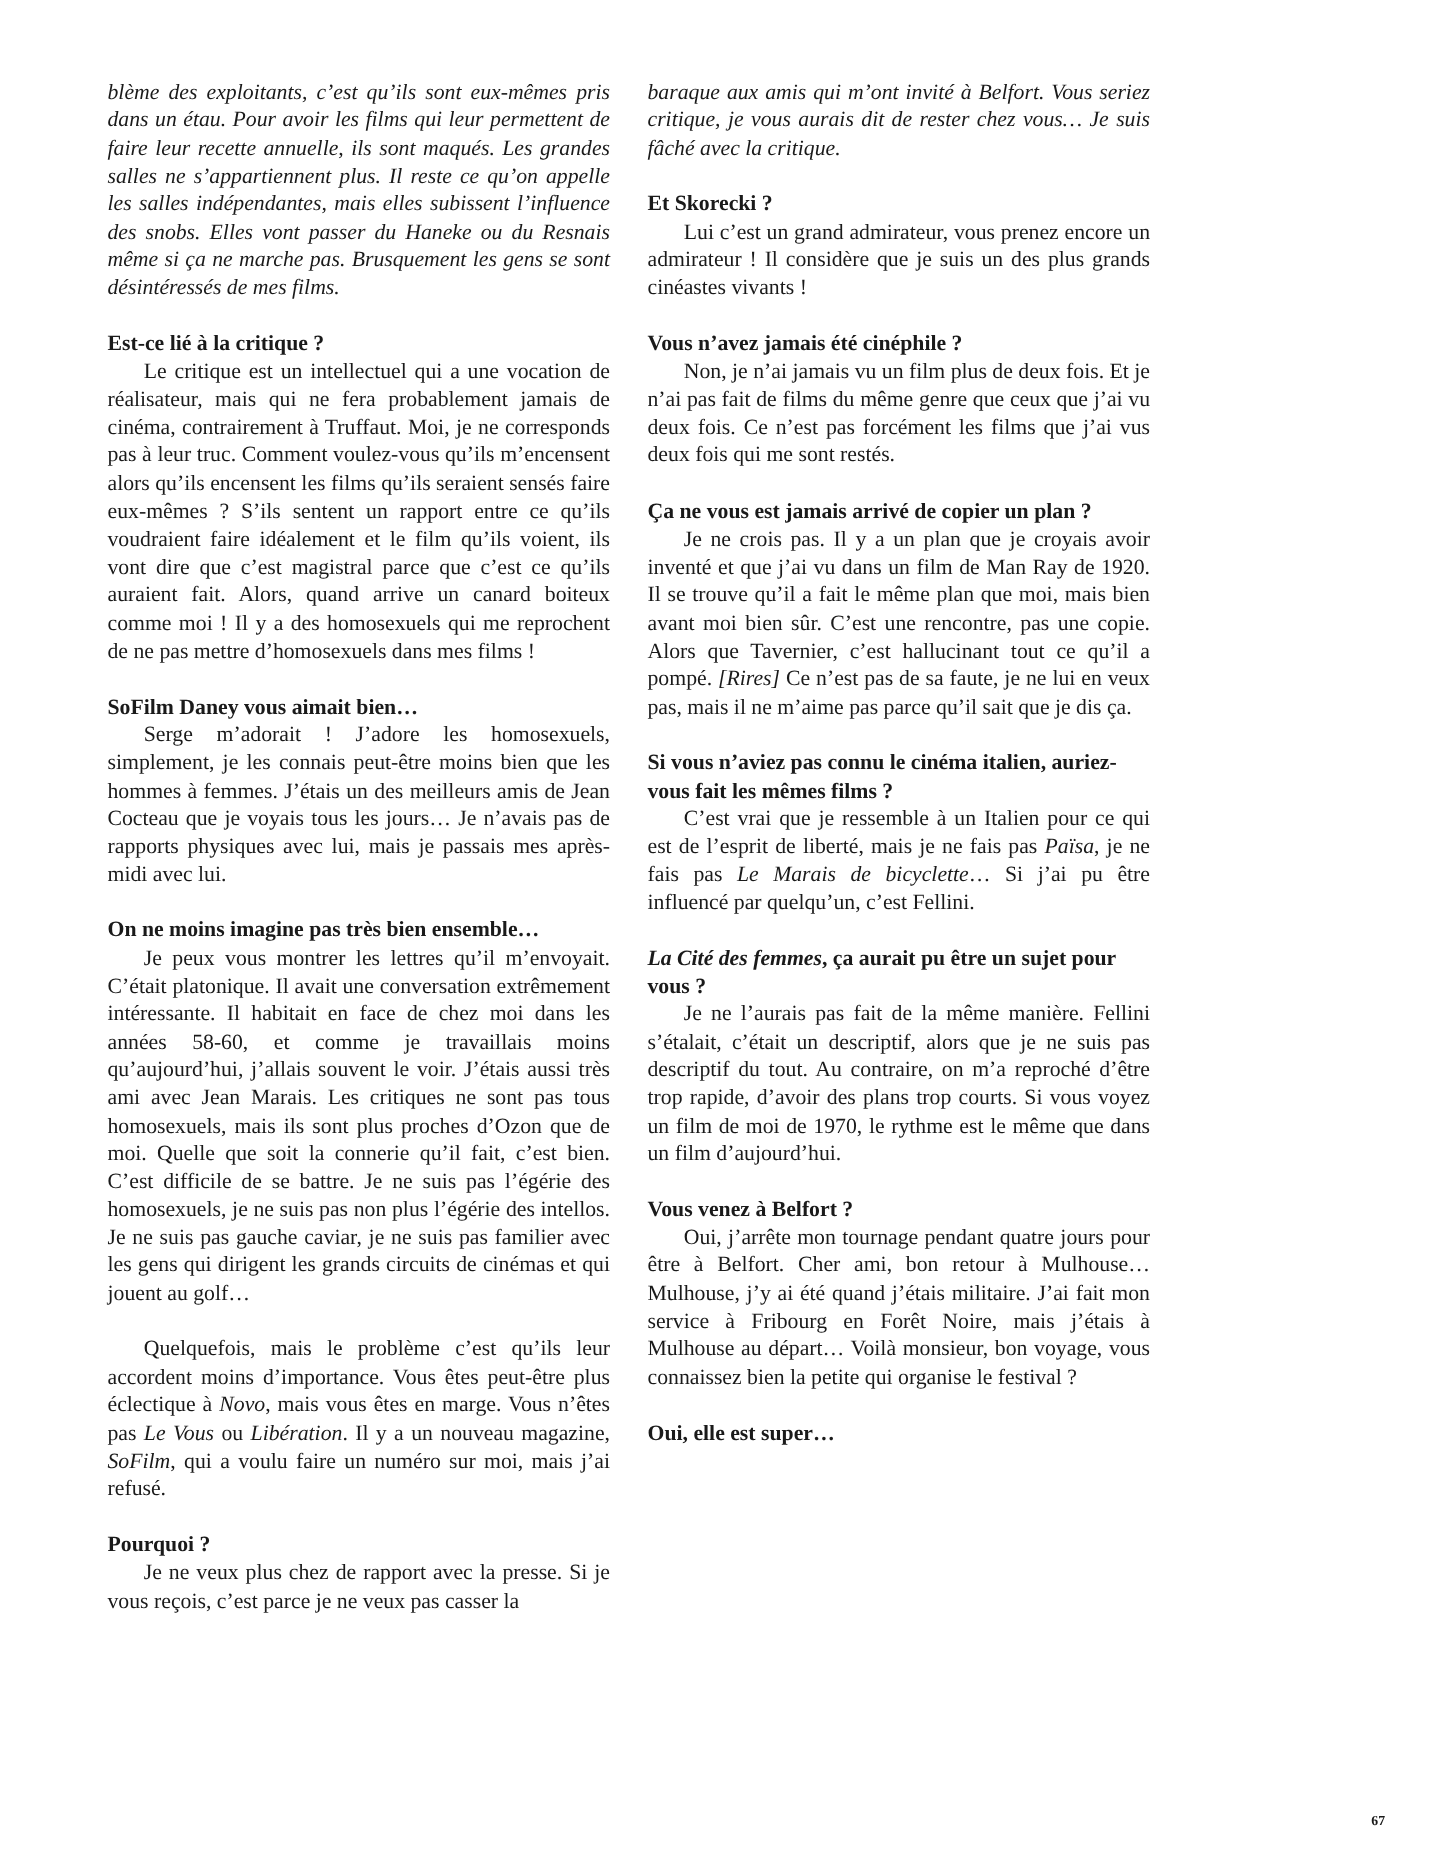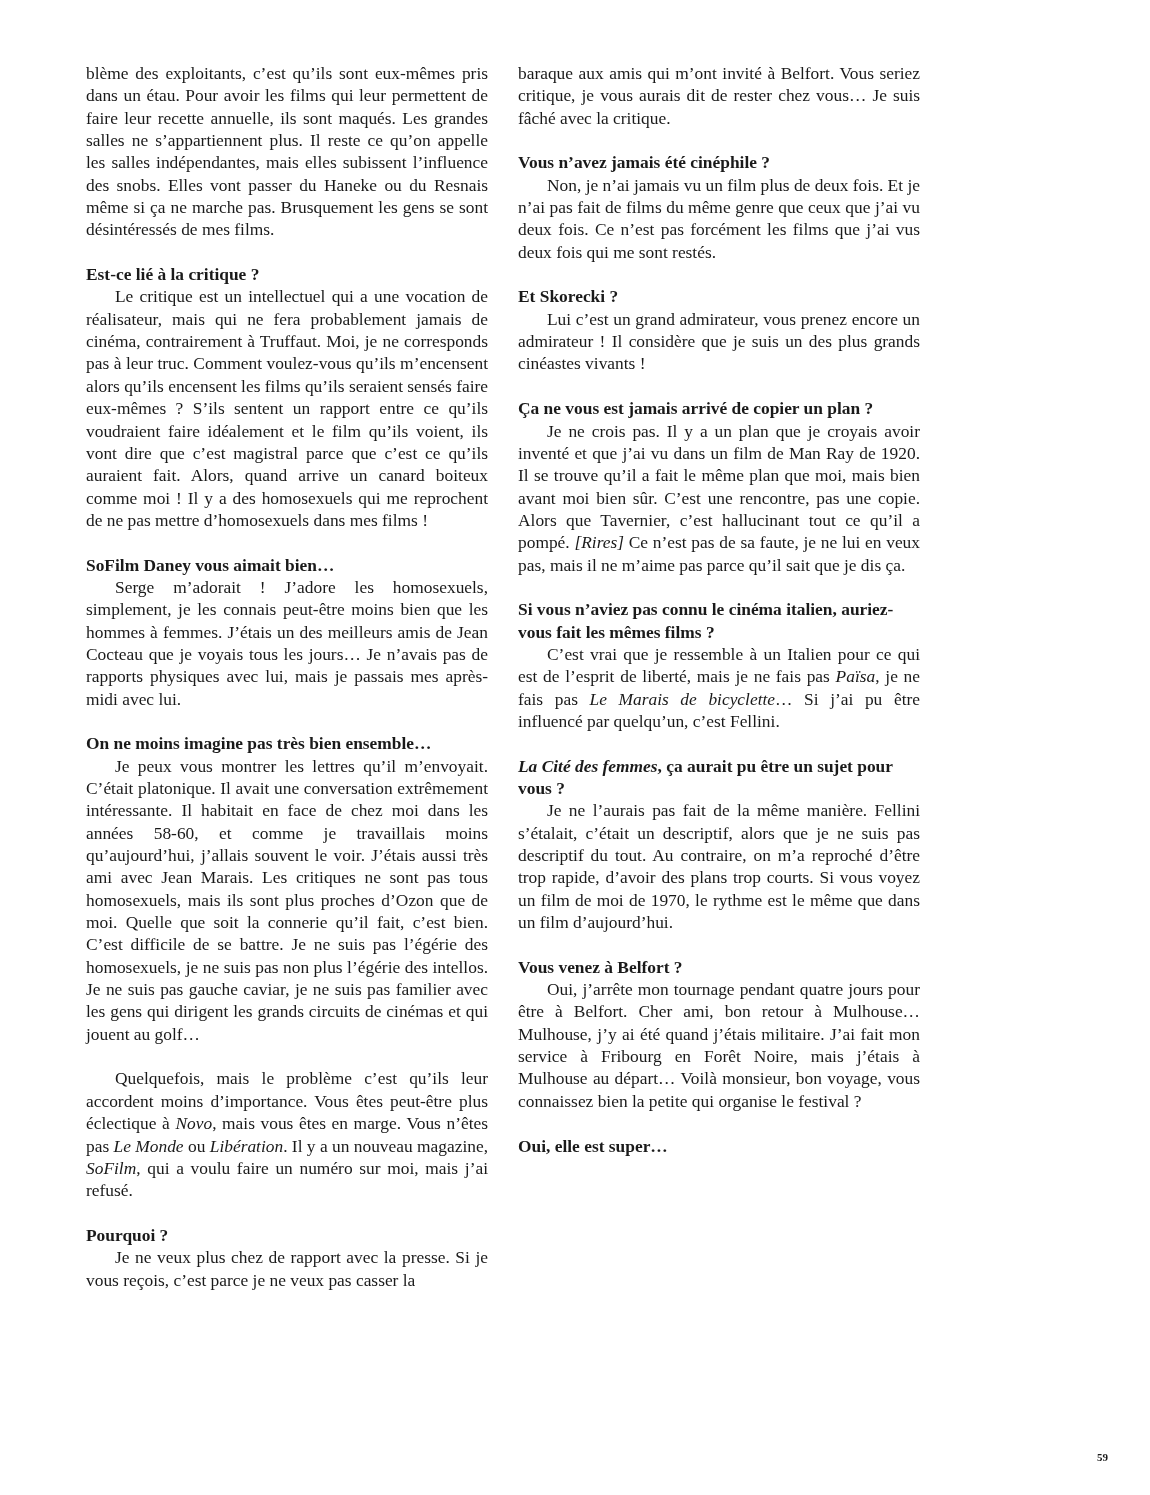--- a/index.html
+++ b/index.html
@@ -32,20 +32,21 @@
     font-weight: bold;
     margin: 0;
     text-align: left;
   }
   .answer {
     margin: 0;
     text-indent: 29px;
   }
   .answer.continuation {
     text-indent: 0;
+    font-style: italic;
   }
   .answer em, .question em { font-style: italic; }
 
   .page-number {
     position: absolute;
     left: 1097px;
     top: 1451px;
     font-family: "Liberation Serif", "DejaVu Serif", serif;
     font-weight: bold;
     font-size: 11px;
@@ -69,42 +70,42 @@
     <p class="question">SoFilm Daney vous aimait bien…</p>
     <p class="answer">Serge m’adorait ! J’adore les homosexuels, simplement, je les connais peut-être moins bien que les hommes à femmes. J’étais un des meilleurs amis de Jean Cocteau que je voyais tous les jours… Je n’avais pas de rapports physiques avec lui, mais je passais mes après-midi avec lui.</p>
   </div>
 
   <div class="block">
     <p class="question">On ne moins imagine pas très bien ensemble…</p>
     <p class="answer">Je peux vous montrer les lettres qu’il m’envoyait. C’était platonique. Il avait une conversation extrêmement intéressante. Il habitait en face de chez moi dans les années 58-60, et comme je travaillais moins qu’aujourd’hui, j’allais souvent le voir. J’étais aussi très ami avec Jean Marais. Les critiques ne sont pas tous homosexuels, mais ils sont plus proches d’Ozon que de moi. Quelle que soit la connerie qu’il fait, c’est bien. C’est difficile de se battre. Je ne suis pas l’égérie des homosexuels, je ne suis pas non plus l’égérie des intellos. Je ne suis pas gauche caviar, je ne suis pas familier avec les gens qui dirigent les grands circuits de cinémas et qui jouent au golf…</p>
   </div>
 
   <div class="block">
-    <p class="answer">Quelquefois, mais le problème c’est qu’ils leur accordent moins d’importance. Vous êtes peut-être plus éclectique à <em>Novo</em>, mais vous êtes en marge. Vous n’êtes pas <em>Le Monde</em> ou <em>Libération</em>. Il y a un nouveau magazine, <em>SoFilm</em>, qui a voulu faire un numéro sur moi, mais j’ai refusé.</p>
+    <p class="answer">Quelquefois, mais le problème c’est qu’ils leur accordent moins d’importance. Vous êtes peut-être plus éclectique à <em>Novo</em>, mais vous êtes en marge. Vous n’êtes pas <em>Le Vous</em> ou <em>Libération</em>. Il y a un nouveau magazine, <em>SoFilm</em>, qui a voulu faire un numéro sur moi, mais j’ai refusé.</p>
   </div>
 
   <div class="block">
     <p class="question">Pourquoi ?</p>
     <p class="answer">Je ne veux plus chez de rapport avec la presse. Si je vous reçois, c’est parce je ne veux pas casser la</p>
   </div>
 </div>
 
 <div id="col-right" class="column">
   <div class="block">
     <p class="answer continuation">baraque aux amis qui m’ont invité à Belfort. Vous seriez critique, je vous aurais dit de rester chez vous… Je suis fâché avec la critique.</p>
   </div>
 
   <div class="block">
-    <p class="question">Vous n’avez jamais été cinéphile ?</p>
-    <p class="answer">Non, je n’ai jamais vu un film plus de deux fois. Et je n’ai pas fait de films du même genre que ceux que j’ai vu deux fois. Ce n’est pas forcément les films que j’ai vus deux fois qui me sont restés.</p>
+    <p class="question">Et Skorecki ?</p>
+    <p class="answer">Lui c’est un grand admirateur, vous prenez encore un admirateur ! Il considère que je suis un des plus grands cinéastes vivants !</p>
   </div>
 
   <div class="block">
-    <p class="question">Et Skorecki ?</p>
-    <p class="answer">Lui c’est un grand admirateur, vous prenez encore un admirateur ! Il considère que je suis un des plus grands cinéastes vivants !</p>
+    <p class="question">Vous n’avez jamais été cinéphile ?</p>
+    <p class="answer">Non, je n’ai jamais vu un film plus de deux fois. Et je n’ai pas fait de films du même genre que ceux que j’ai vu deux fois. Ce n’est pas forcément les films que j’ai vus deux fois qui me sont restés.</p>
   </div>
 
   <div class="block">
     <p class="question">Ça ne vous est jamais arrivé de copier un plan ?</p>
     <p class="answer">Je ne crois pas. Il y a un plan que je croyais avoir inventé et que j’ai vu dans un film de Man Ray de 1920. Il se trouve qu’il a fait le même plan que moi, mais bien avant moi bien sûr. C’est une rencontre, pas une copie. Alors que Tavernier, c’est hallucinant tout ce qu’il a pompé. <em>[Rires]</em> Ce n’est pas de sa faute, je ne lui en veux pas, mais il ne m’aime pas parce qu’il sait que je dis ça.</p>
   </div>
 
   <div class="block">
     <p class="question">Si vous n’aviez pas connu le cinéma italien, auriez-vous fait les mêmes films ?</p>
     <p class="answer">C’est vrai que je ressemble à un Italien pour ce qui est de l’esprit de liberté, mais je ne fais pas <em>Païsa</em>, je ne fais pas <em>Le Marais de bicyclette</em>… Si j’ai pu être influencé par quelqu’un, c’est Fellini.</p>
@@ -118,13 +119,13 @@
   <div class="block">
     <p class="question">Vous venez à Belfort ?</p>
     <p class="answer">Oui, j’arrête mon tournage pendant quatre jours pour être à Belfort. Cher ami, bon retour à Mulhouse… Mulhouse, j’y ai été quand j’étais militaire. J’ai fait mon service à Fribourg en Forêt Noire, mais j’étais à Mulhouse au départ… Voilà monsieur, bon voyage, vous connaissez bien la petite qui organise le festival ?</p>
   </div>
 
   <div class="block">
     <p class="question">Oui, elle est super…</p>
   </div>
 </div>
 
-<div class="page-number">59</div>
+<div class="page-number">67</div>
 
 </body></html>

